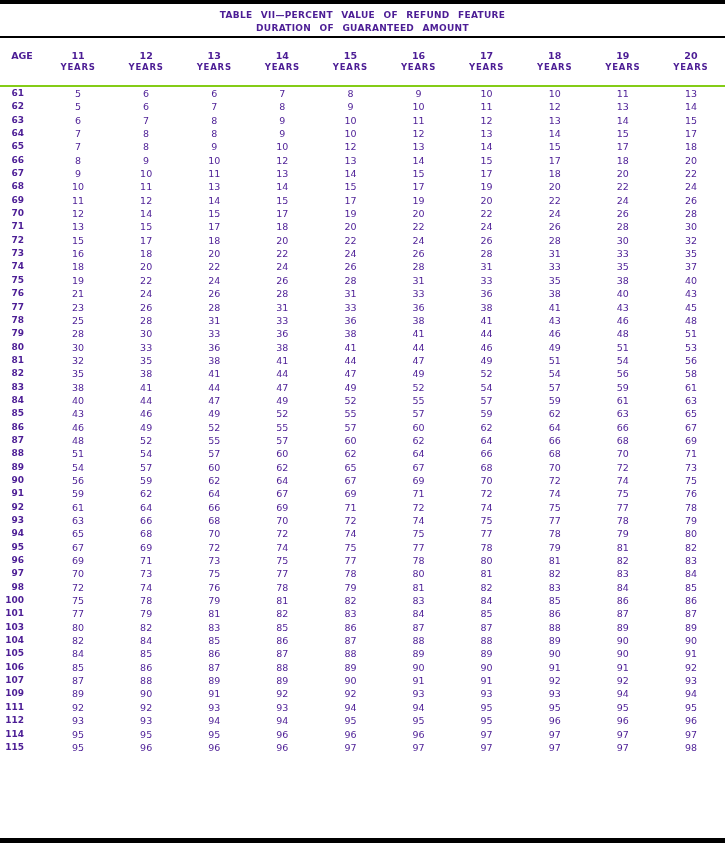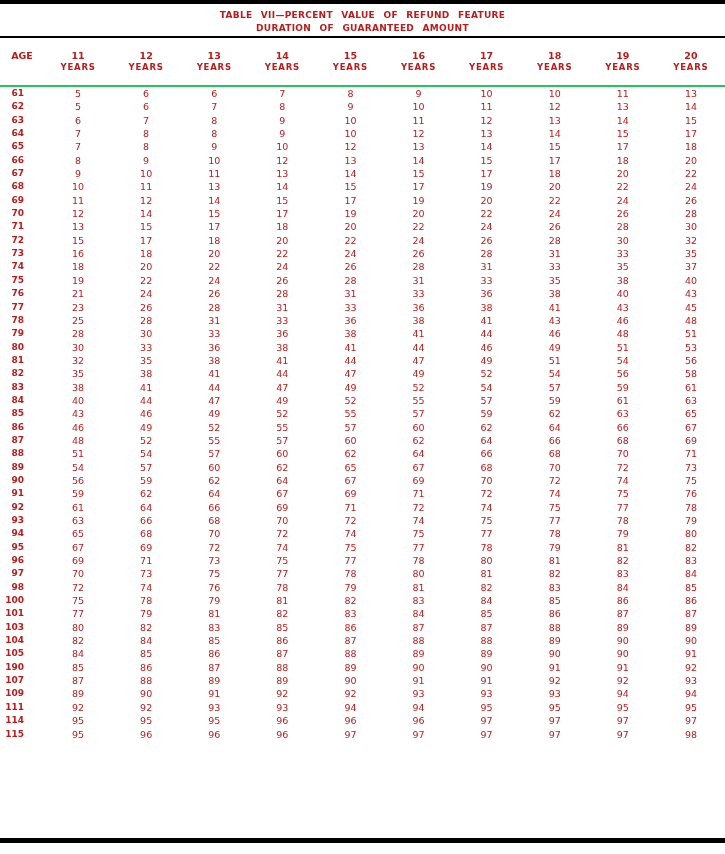--- a/index.html
+++ b/index.html
@@ -1,19 +1,19 @@
 <!DOCTYPE html>
 <html><head>
 <meta charset="utf-8">
 <style>
   * { margin:0; padding:0; box-sizing:border-box; }
   html,body { background:#ffffff; }
   .page {
     position:relative; width:725px; height:854px; background:#ffffff;
-    color:#b91c1c; font-family:"DejaVu Sans", sans-serif; overflow:hidden;padding-left:42px;
+    color:#4c1d95; font-family:"DejaVu Sans", sans-serif; overflow:hidden;padding-left:42px;
   }
   .bar { position:absolute; left:0; width:725px; background:#000000; }
   .top-bar { top:0; height:4px; }
   .bottom-bar { top:838px; height:5px; }
   .title-block {
     position:absolute; top:9px; left:0; width:725px; text-align:center;
     font-weight:bold; font-size:9px; line-height:13px;
     letter-spacing:0.3px; word-spacing:5px;
   }
   .data-table {
@@ -23,21 +23,21 @@
   }
   .data-table th, .data-table td {
     padding:0; text-align:center; white-space:nowrap; overflow:hidden;
     font-weight:normal;
   }
   .col-age { width:44px; }
   .num-row th { height:24px; vertical-align:bottom; font-size:9.5px; font-weight:bold; }
   .unit-row th {
     height:25px; vertical-align:top; padding-top:1px;
     font-size:8.5px; font-weight:bold; letter-spacing:0.8px;
-    border-bottom:2px solid #22c55e;
+    border-bottom:2px solid #84cc16;
   }
   .age-h, td.age { text-align:right; padding-right:20px; }
   tbody td { height:13.35px; line-height:13.35px; font-size:9.5px; }
   td.age { font-weight:bold; font-size:9px; }
 </style>
 </head>
 <body>
 
 <div class="page">
 
@@ -644,21 +644,21 @@
           <td>86</td>
           <td>87</td>
           <td>88</td>
           <td>89</td>
           <td>89</td>
           <td>90</td>
           <td>90</td>
           <td>91</td>
         </tr>
         <tr>
-          <td class="age">190</td>
+          <td class="age">106</td>
           <td>85</td>
           <td>86</td>
           <td>87</td>
           <td>88</td>
           <td>89</td>
           <td>90</td>
           <td>90</td>
           <td>91</td>
           <td>91</td>
           <td>92</td>
@@ -696,20 +696,33 @@
           <td>93</td>
           <td>93</td>
           <td>94</td>
           <td>94</td>
           <td>95</td>
           <td>95</td>
           <td>95</td>
           <td>95</td>
         </tr>
         <tr>
+          <td class="age">112</td>
+          <td>93</td>
+          <td>93</td>
+          <td>94</td>
+          <td>94</td>
+          <td>95</td>
+          <td>95</td>
+          <td>95</td>
+          <td>96</td>
+          <td>96</td>
+          <td>96</td>
+        </tr>
+        <tr>
           <td class="age">114</td>
           <td>95</td>
           <td>95</td>
           <td>95</td>
           <td>96</td>
           <td>96</td>
           <td>96</td>
           <td>97</td>
           <td>97</td>
           <td>97</td>

